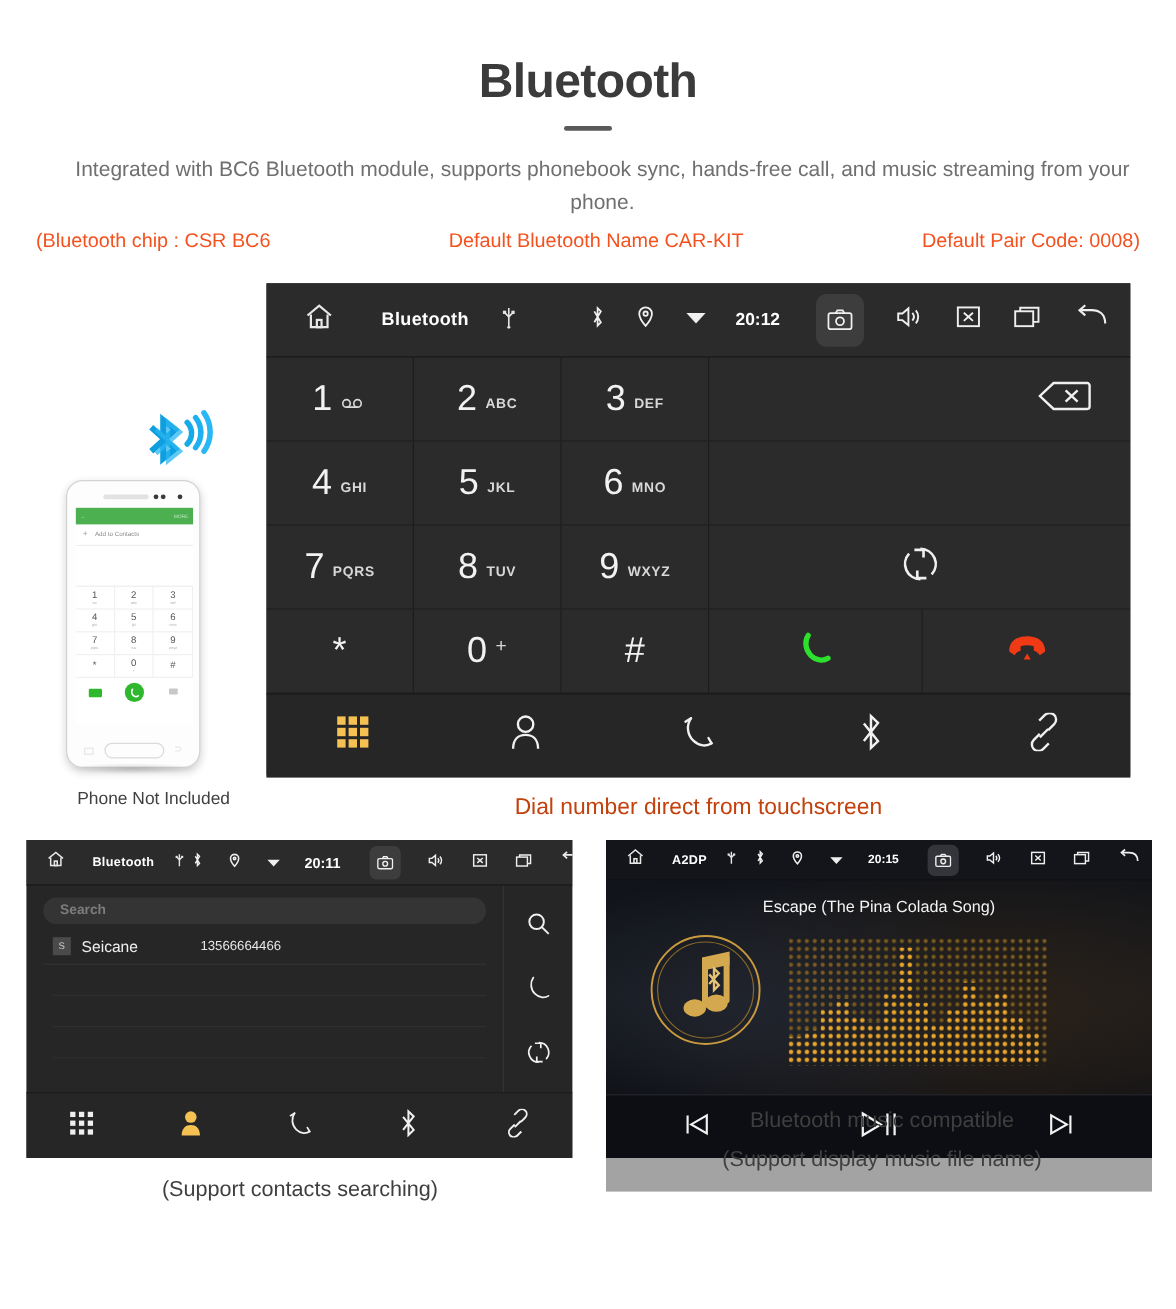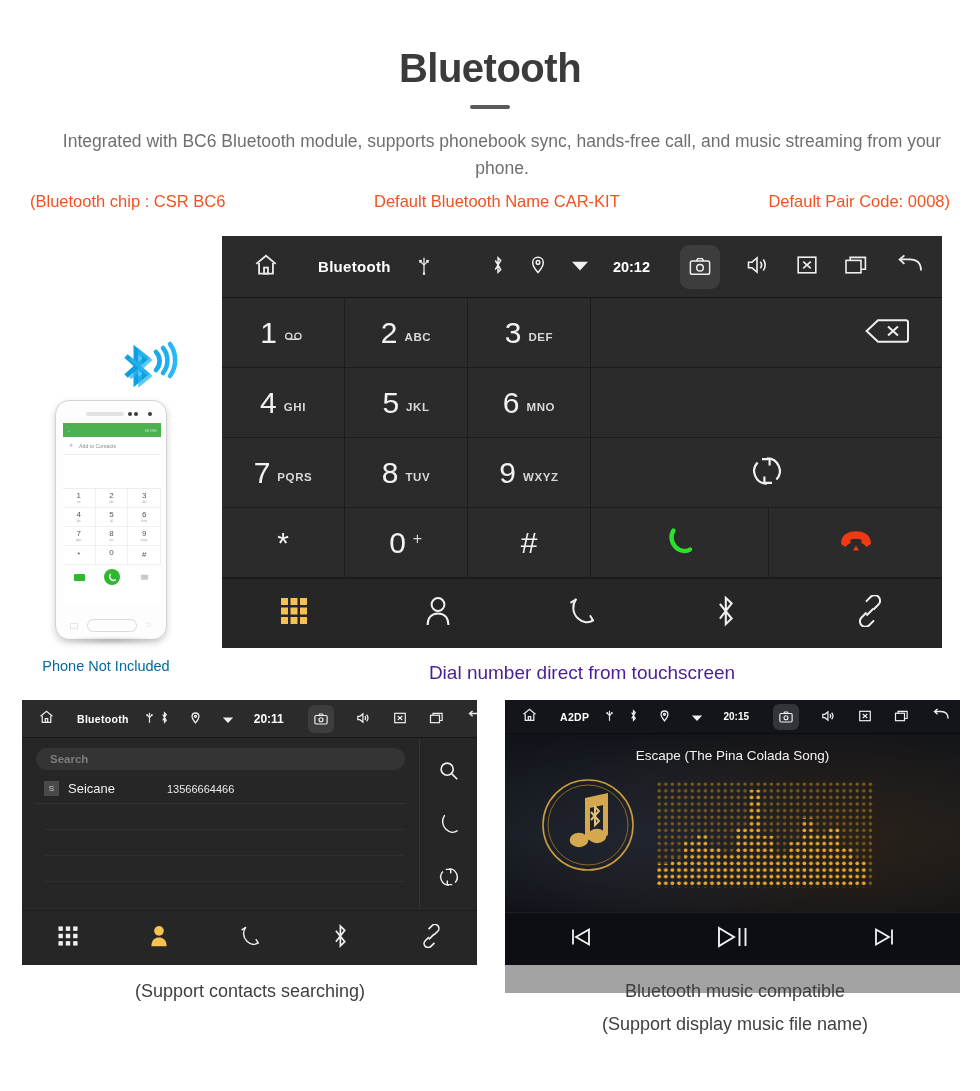--- a/index.html
+++ b/index.html
@@ -98,27 +98,27 @@
   .ph-act > div { flex:1; display:flex; align-items:center; justify-content:center; }
   .ph-callbtn { width:16px;height:16px;border-radius:50%;background:#2eb82e;display:flex;align-items:center;justify-content:center;}
   .ph-vid { width:11px;height:7px;background:#2eb82e;border-radius:1px; }
   .ph-homebtn { position:absolute; left:31px; bottom:7px; width:50px; height:13px; border:1.4px solid #dadada; border-radius:7px; }
   .ph-nav-l { position:absolute; left:14px; bottom:10px; width:8px;height:6px;border:1px solid #e6e6e6;}
   .ph-nav-r { position:absolute; right:14px; bottom:10px; color:#e0e0e0; font-size:8px; }
   .ph-shadow { position:absolute; left:4px; top:236px; width:104px; height:9px; background:radial-gradient(ellipse at center, rgba(0,0,0,.16) 0%, rgba(0,0,0,0) 72%); }
 
   .btwave { position:absolute; left:112px; top:338px; width:74px; height:62px; }
   .notincl {
-    position:absolute; left:6px; top:658px; width:200px; text-align:center;
-    color:#0369a1; font-size:14.5px;
+    position:absolute; left:28px; top:658px; width:200px; text-align:center;
+    color:#404040; font-size:14.5px;
   }
 
   .cap-main {
     position:absolute; left:222px; top:662px; width:720px; text-align:center;
-    font-size:19px; color:#4c1d95;
+    font-size:19px; color:#c2410c;
   }
 
   
   .pbpanel {
     position:absolute; left:22px; top:700px; width:455px; height:265px;
     background:#262626; overflow:hidden;
   }
   .pb-status { height:38px; background:#2b2b2b; display:flex; align-items:center; border-bottom:1px solid #161616;}
   .pb-status .sb-home { margin-left:16px; }
   .pb-status .sb-name { font-size:10.5px; margin-left:22px; }
@@ -183,21 +183,21 @@
   .mu-song {
     position:absolute; left:0; top:14px; width:100%; text-align:center;
     color:#f3f3f3; font-size:13.5px;
   }
   .mu-disc { position:absolute; left:34px; top:42px; width:98px; height:98px; }
   .mu-eq { position:absolute; left:152px; top:48px; width:218px; height:108px; }
   .mu-ctrl { height:53px; display:flex; align-items:center; border-top:1px solid #1d1f25; background:#0c0e13;}
   .mu-ctrl > div { flex:1; display:flex; align-items:center; justify-content:center; }
 
   .cap-mu {
-    position:absolute; left:495px; top:975px; width:480px; text-align:center;
+    position:absolute; left:495px; top:917px; width:480px; text-align:center;
     font-size:18px; color:#3f3f3f; line-height:33px;
   }
 </style>
 </head>
 <body>
 
 <div class="page">
 
   <div class="hdr-title">Bluetooth</div>
   <div class="hdr-rule"></div>

